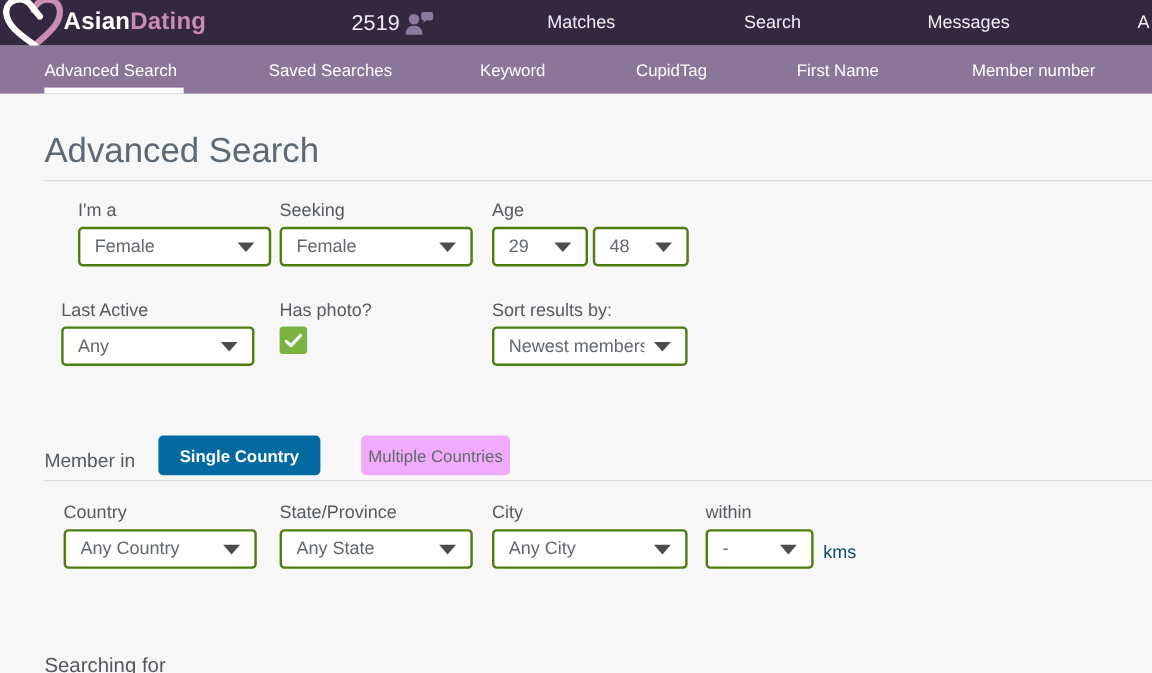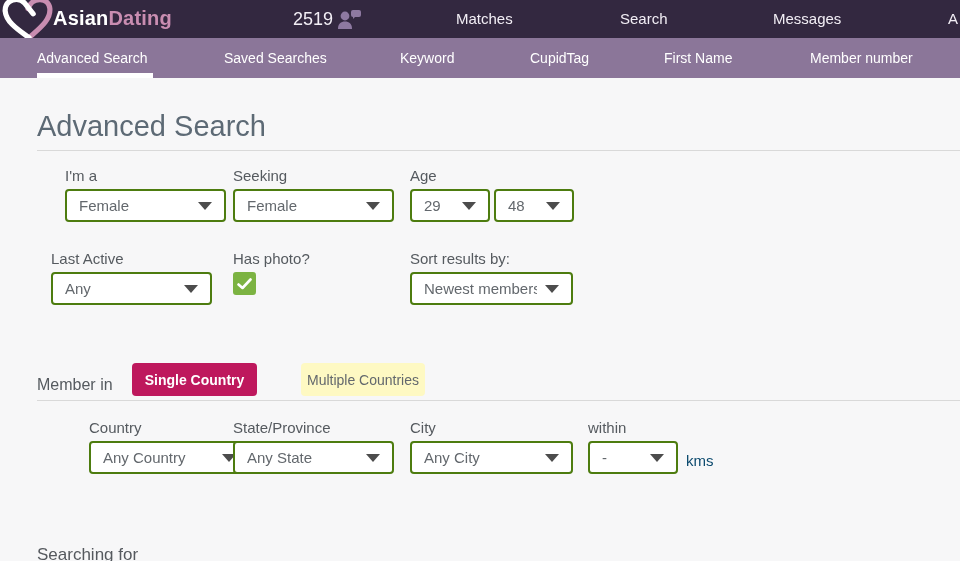--- a/index.html
+++ b/index.html
@@ -61,25 +61,25 @@
   .f-lastactive { left:51px; top:250px; } .f-lastactive .select { width:161px; }
   .f-hasphoto   { left:233px; top:250px; }
   .checkbox { width:23px; height:23px; background:#7cb342; border-radius:3px;
     margin-top:3px; display:flex; align-items:center; justify-content:center;
     cursor:pointer; }
   .f-sort { left:410px; top:250px; } .f-sort .select { width:163px; }
 
   .living-label { position:absolute; left:37px; top:376px; font-size:16px; color:#555a5f; }
   .toggle-btn { position:absolute; top:363px; height:33px; border:none;
     border-radius:4px; font-family:inherit; font-size:14px; cursor:pointer; }
-  .btn-single { left:132px; width:125px; background:#be185d; color:#ffffff;
+  .btn-single { left:132px; width:135px; background:#0369a1; color:#ffffff;
     font-weight:bold; }
-  .btn-multi { left:301px; width:124px; background:#fef9c3; color:#63686d; }
-
-  .f-country { left:53px;  top:419px;margin-left:36px; } .f-country .select { width:161px; }
+  .btn-multi { left:301px; width:124px; background:#f0abfc; color:#63686d; }
+
+  .f-country { left:53px;  top:419px; } .f-country .select { width:161px; }
   .f-state   { left:233px; top:419px; } .f-state .select { width:161px; }
   .f-city    { left:410px; top:419px; } .f-city .select { width:163px; }
   .f-within  { left:588px; top:419px; } .f-within .select { width:90px; }
   .kms { position:absolute; left:686px; top:452px; font-size:15px; color:#0c4a6e; }
 
   .searching-for { position:absolute; left:37px; top:545px; font-size:17px;
     color:#55595e; }
 </style>
 </head>
 <body>

